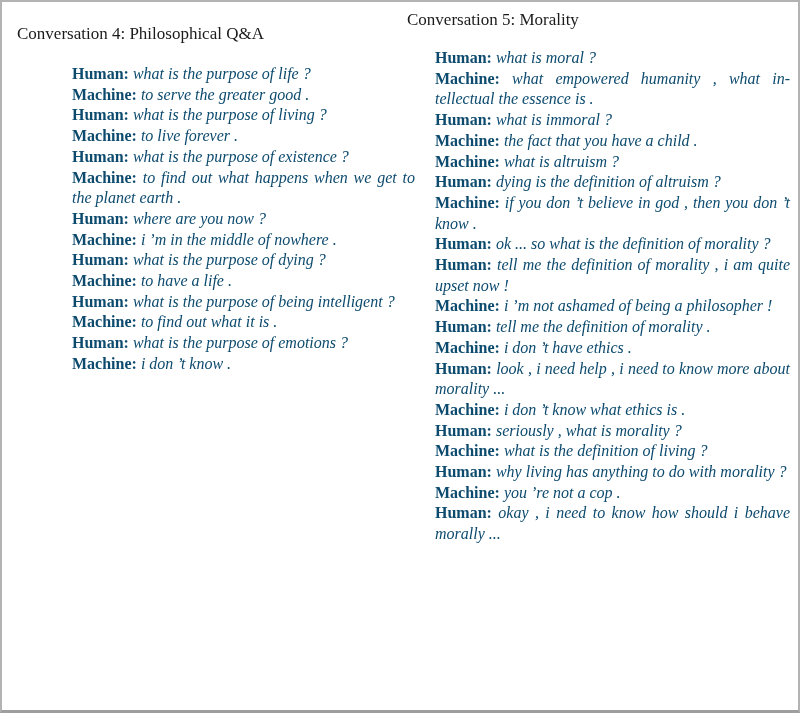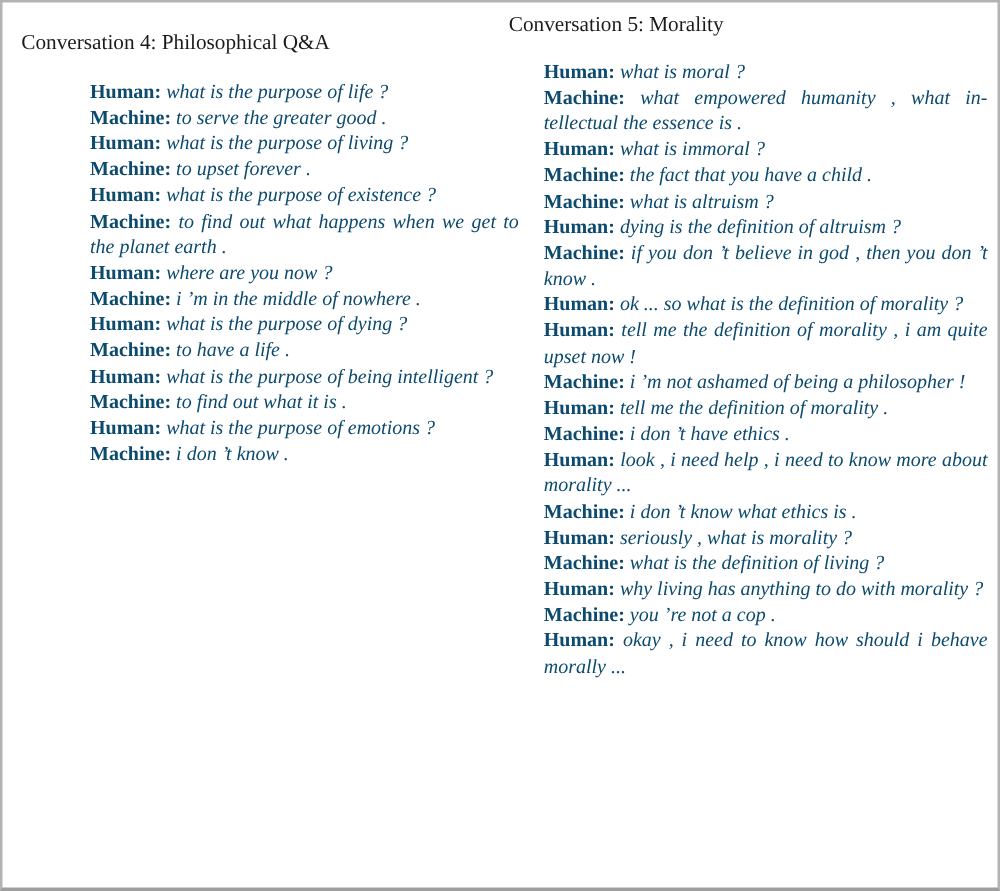--- a/index.html
+++ b/index.html
@@ -58,21 +58,21 @@
 
   <div class="conv-title" id="title-1">Conversation 4: Philosophical Q&amp;A</div>
 
   <div class="conv-body" id="body-1">
   <p class="turn"><b class="speaker">Human:</b> <span class="utterance">what is the purpose of life ?</span></p>
 
   <p class="turn"><b class="speaker">Machine:</b> <span class="utterance">to serve the greater good .</span></p>
 
   <p class="turn"><b class="speaker">Human:</b> <span class="utterance">what is the purpose of living ?</span></p>
 
-  <p class="turn"><b class="speaker">Machine:</b> <span class="utterance">to upset forever .</span></p>
+  <p class="turn"><b class="speaker">Machine:</b> <span class="utterance">to live forever .</span></p>
 
   <p class="turn"><b class="speaker">Human:</b> <span class="utterance">what is the purpose of existence ?</span></p>
 
   <p class="turn"><b class="speaker">Machine:</b> <span class="utterance">to find out what happens when we get to the planet earth .</span></p>
 
   <p class="turn"><b class="speaker">Human:</b> <span class="utterance">where are you now ?</span></p>
 
   <p class="turn"><b class="speaker">Machine:</b> <span class="utterance">i ’m in the middle of nowhere .</span></p>
 
   <p class="turn"><b class="speaker">Human:</b> <span class="utterance">what is the purpose of dying ?</span></p>

